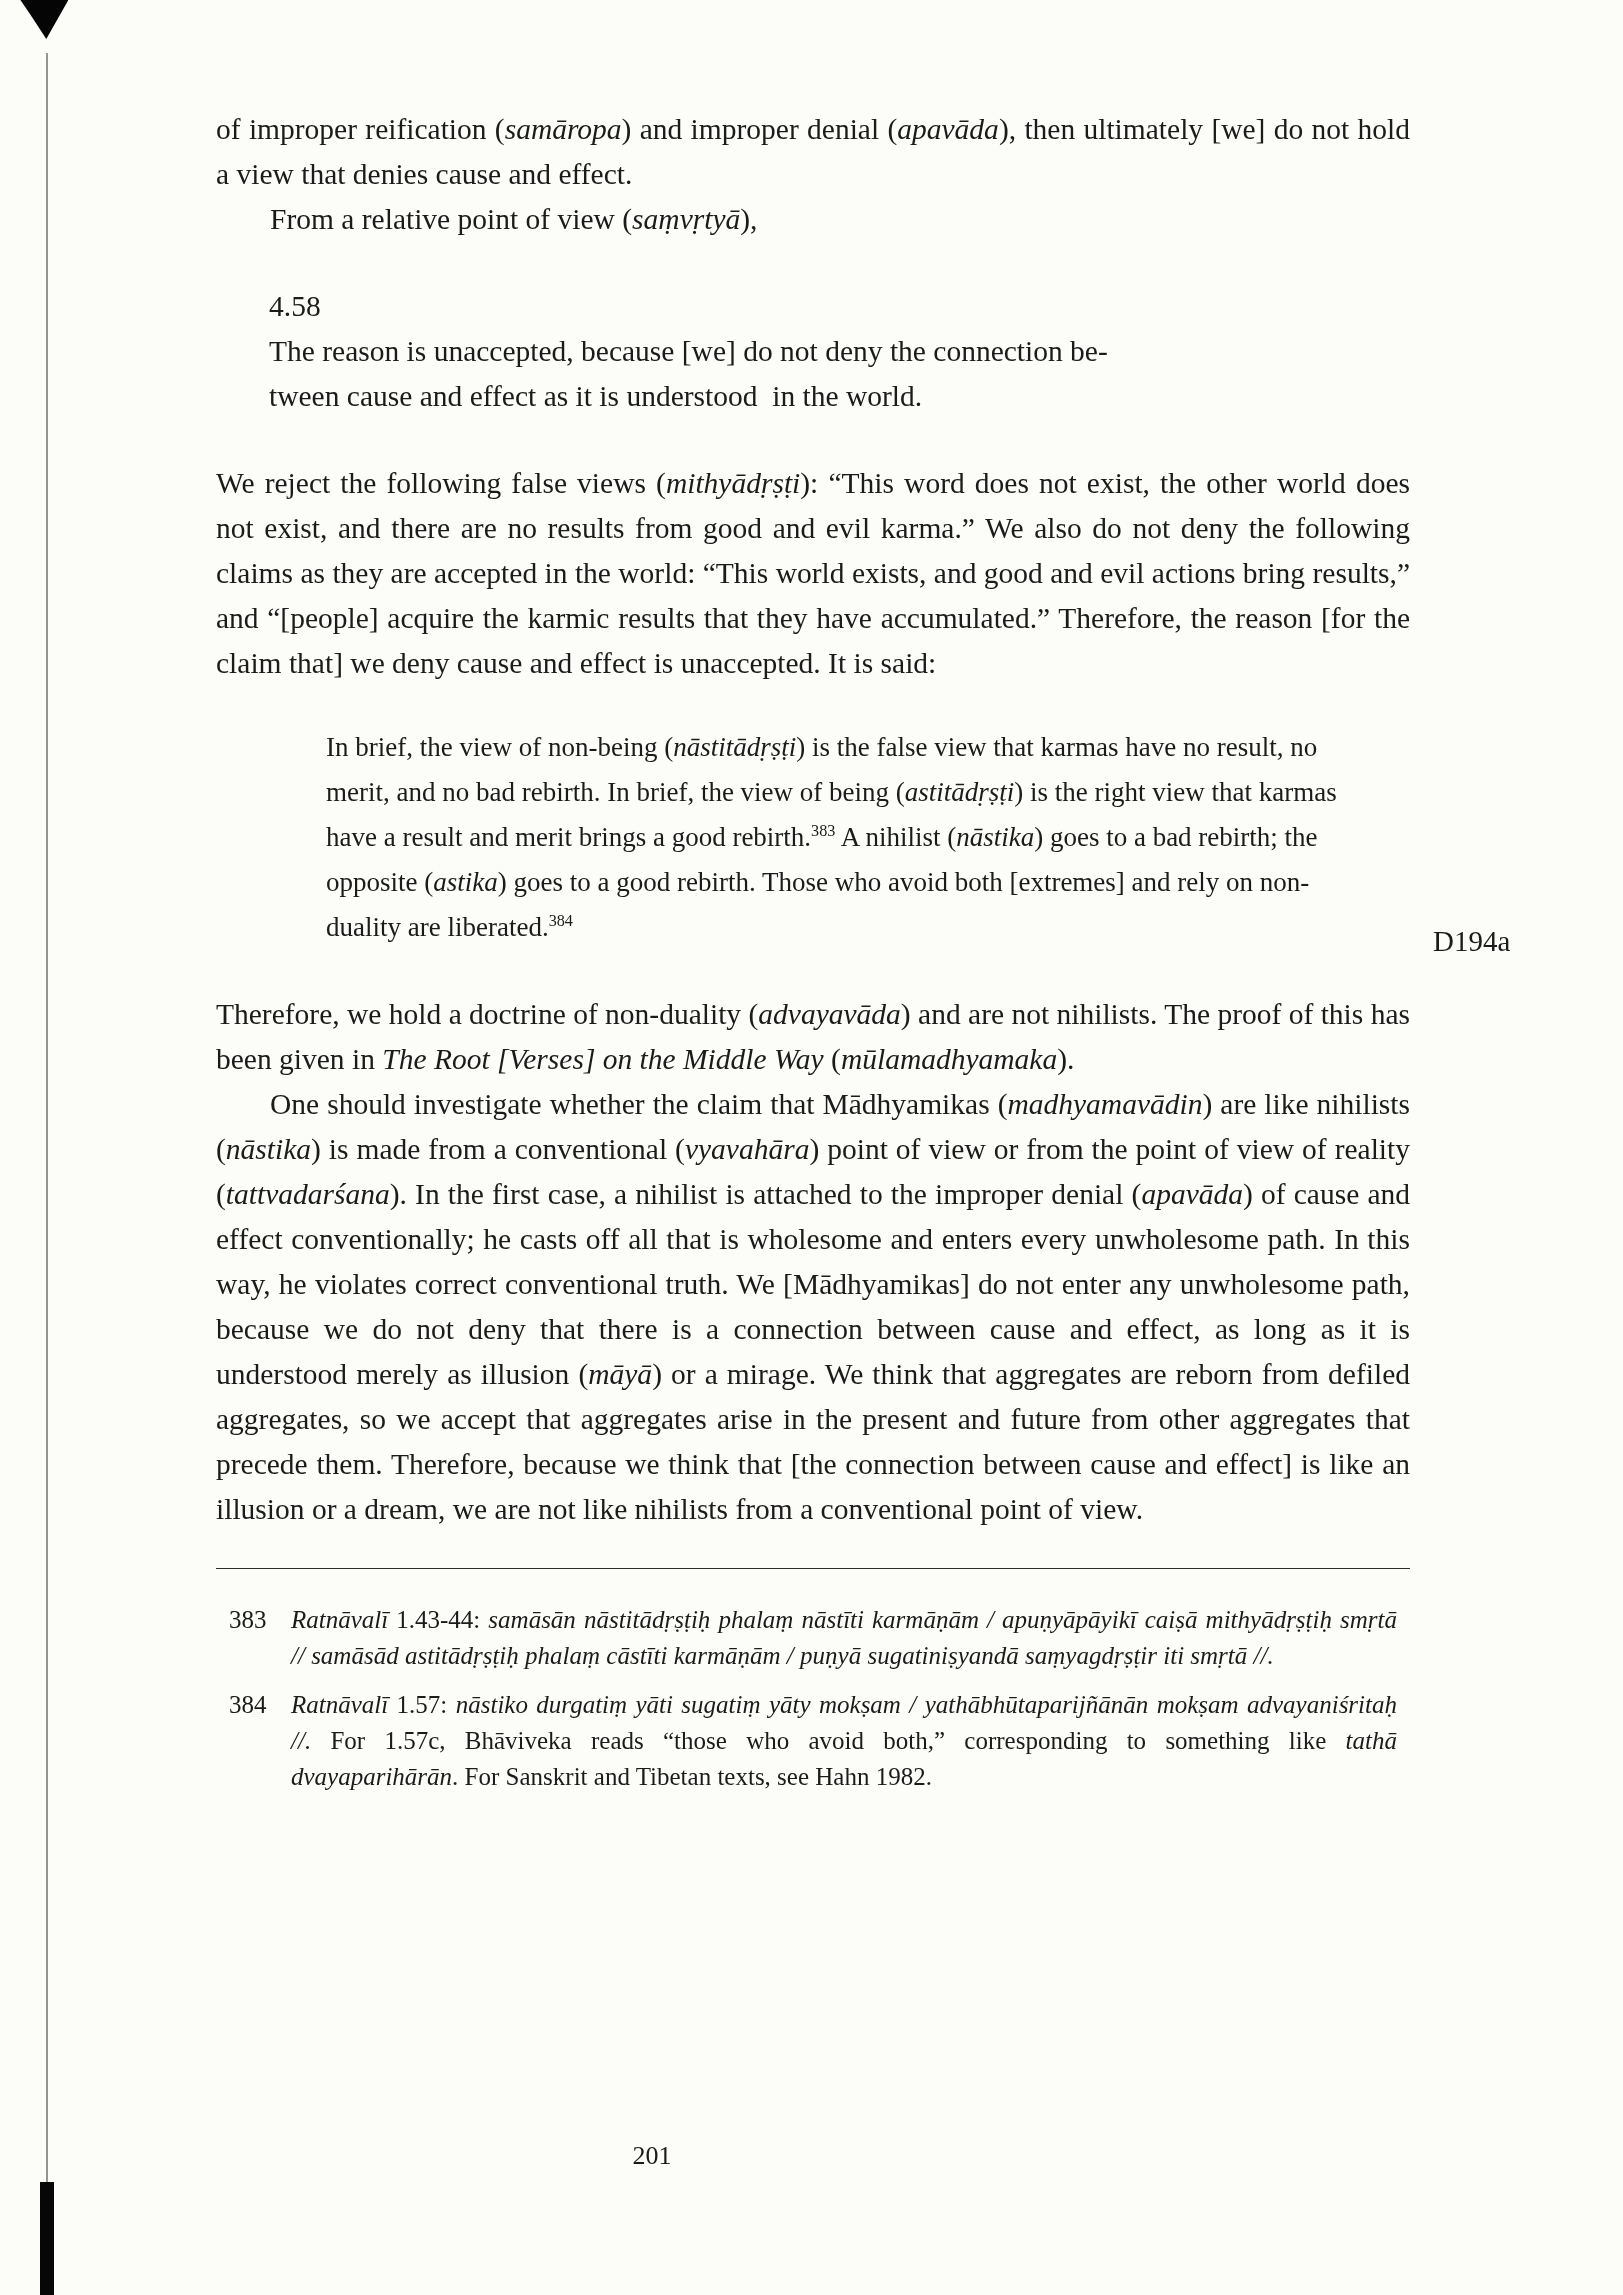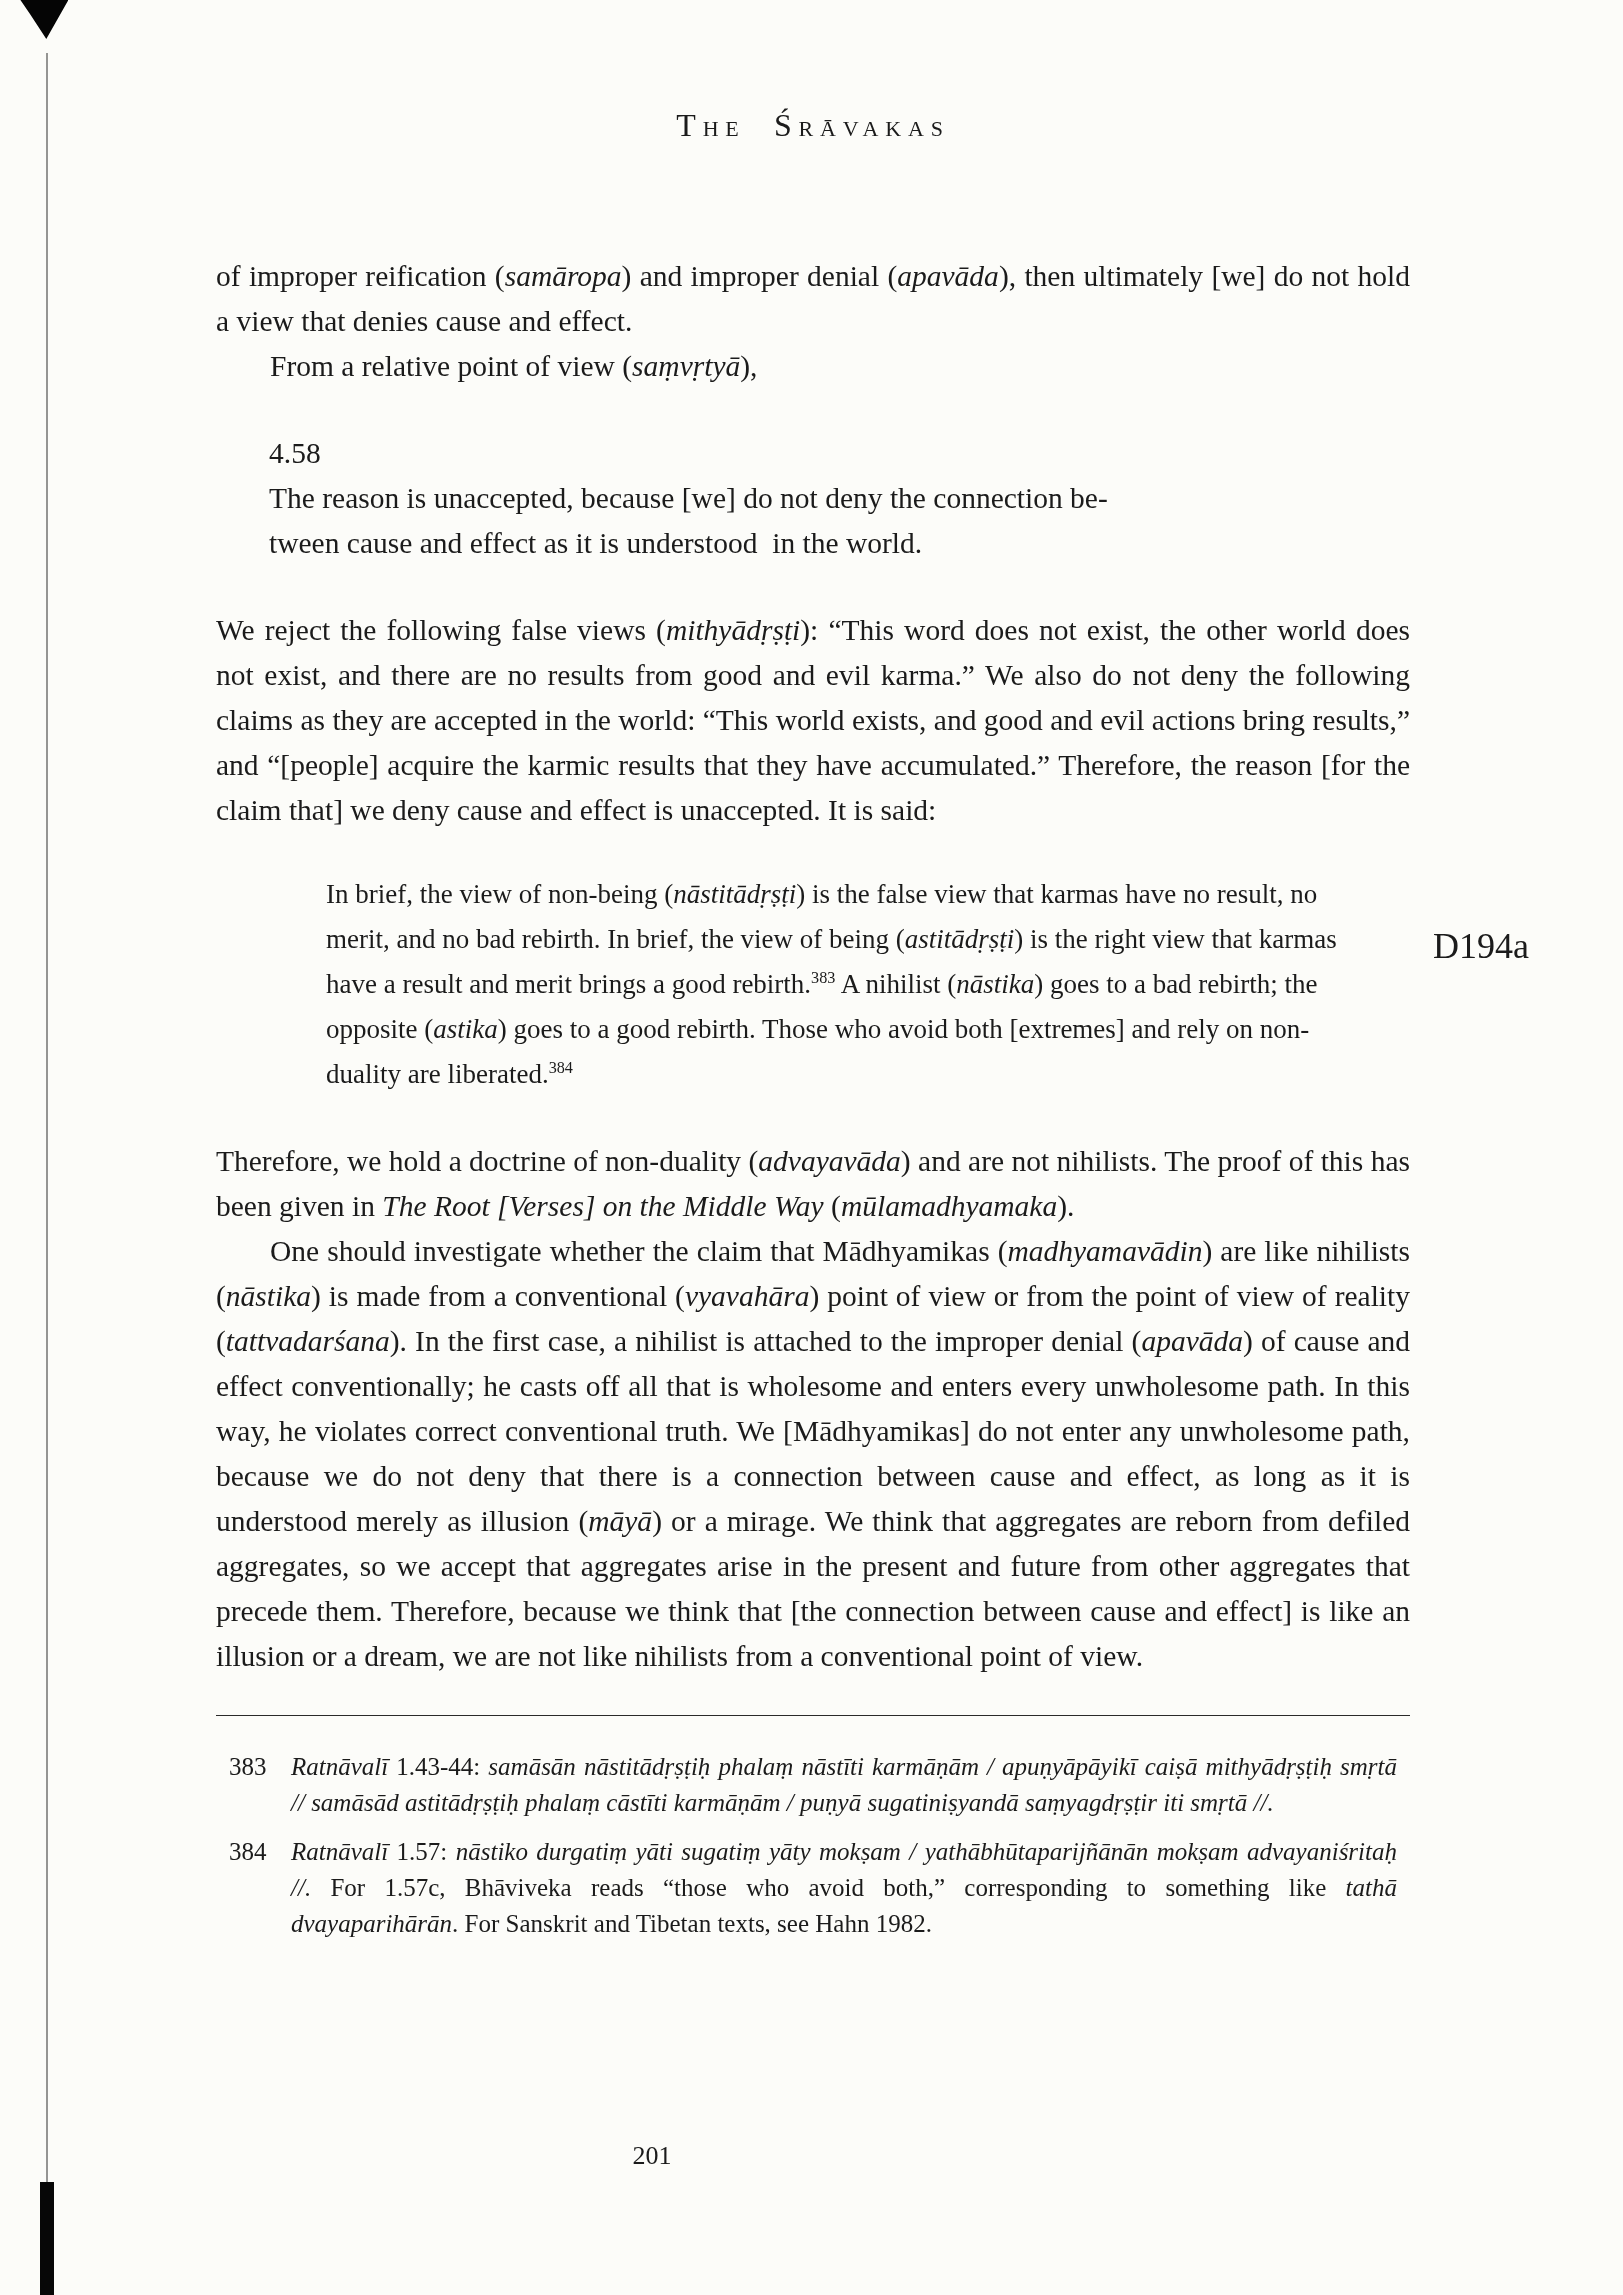--- a/index.html
+++ b/index.html
@@ -76,21 +76,21 @@
     text-align: left;
   }
 
   sup { font-size: 0.6em; line-height: 0; }
   i { font-style: italic; }
 
   .margin-note {
     position: absolute;
     left: 1433px;
     top: 925px;
-    font-size: 36px;
+    font-size: 29px;
     text-align: center;
   }
 
   .footnotes {
     margin-top: 36px;
     border-top: 1.5px solid #2a2a2a;
     padding-top: 19.7px;
   }
   p.footnote {
     font-size: 25px;
@@ -112,21 +112,20 @@
 </style>
 </head>
 <body>
 
 <div class="artifact-corner"></div>
 <div class="artifact-edge-line"></div>
 <div class="artifact-bottom-bar"></div>
 
 <main class="column">
 
-  <h1 class="running-head">The Śrāvakas</h1>
 
   <p class="body"><span>of improper reification (</span><i>samāropa</i><span>) and improper denial (</span><i>apavāda</i><span>), then ultimately [we] do not hold a view that denies cause and effect.</span></p>
 
   <p class="body indent-first"><span>From a relative point of view (</span><i>saṃvṛtyā</i><span>),</span></p>
 
   <div class="verse">
     <span class="verse-number">4.58</span>
     <span class="verse-text">The reason is unaccepted, because [we] do not deny the connection be-
 tween cause and effect as it is understood  in the world.</span>
   </div>

